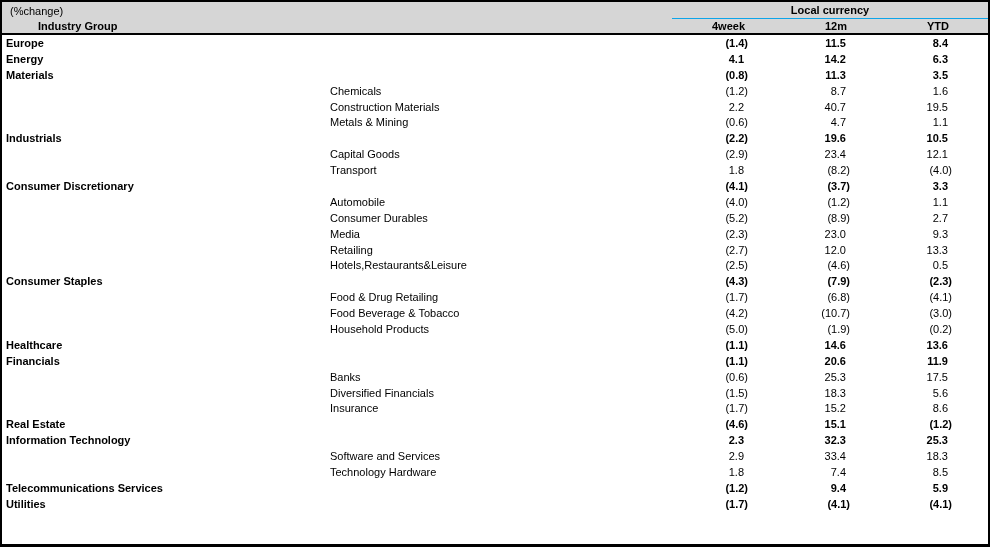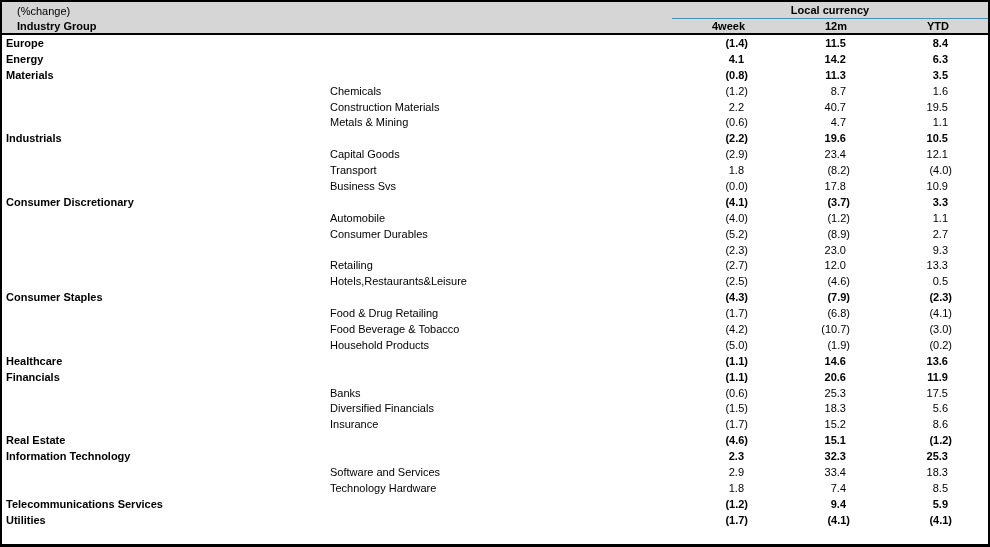--- a/index.html
+++ b/index.html
@@ -18,22 +18,22 @@
     background: #fff;
   }
   
   .hdr {
     background: #d6d6d6;
     border-bottom: 2px solid #000;
     flex: 0 0 auto;
   }
   .hrow { display: flex; align-items: center; }
   .hrow1 { height: 17px; }
-  .hrow2 { height: 14px; }
-  .glabel { padding-left: 15px; white-space: nowrap; }
+  .hrow2 { height: 14px; margin-left: 28px; }
+  .glabel { padding-left: 8px; white-space: nowrap; }
   .hrow1 .glabel { font-weight: normal; }
   .hrow2 .glabel { font-weight: bold; }
   .nums {
     margin-left: auto;
     width: 316px;
     height: 100%;
     display: flex;
     align-items: center;
   }
   .hrow1 .nums {
@@ -158,29 +158,20 @@
   </div>
       <div class="drow sub">
     <span class="label">Transport</span>
     <div class="nums">
       <span class="cell c1">1.8</span>
       <span class="cell c2 neg">(8.2)</span>
       <span class="cell c3 neg">(4.0)</span>
       <span class="sp"></span>
     </div>
   </div>
-      <div class="drow sub">
-    <span class="label">Business Svs</span>
-    <div class="nums">
-      <span class="cell c1 neg">(0.0)</span>
-      <span class="cell c2">17.8</span>
-      <span class="cell c3">10.9</span>
-      <span class="sp"></span>
-    </div>
-  </div>
       <div class="drow">
     <span class="label">Consumer Discretionary</span>
     <div class="nums">
       <span class="cell c1 neg">(4.1)</span>
       <span class="cell c2 neg">(3.7)</span>
       <span class="cell c3">3.3</span>
       <span class="sp"></span>
     </div>
   </div>
       <div class="drow sub">
@@ -195,20 +186,21 @@
       <div class="drow sub">
     <span class="label">Consumer Durables</span>
     <div class="nums">
       <span class="cell c1 neg">(5.2)</span>
       <span class="cell c2 neg">(8.9)</span>
       <span class="cell c3">2.7</span>
       <span class="sp"></span>
     </div>
   </div>
       <div class="drow sub">
+    <span class="label">Media</span>
     <div class="nums">
       <span class="cell c1 neg">(2.3)</span>
       <span class="cell c2">23.0</span>
       <span class="cell c3">9.3</span>
       <span class="sp"></span>
     </div>
   </div>
       <div class="drow sub">
     <span class="label">Retailing</span>
     <div class="nums">

